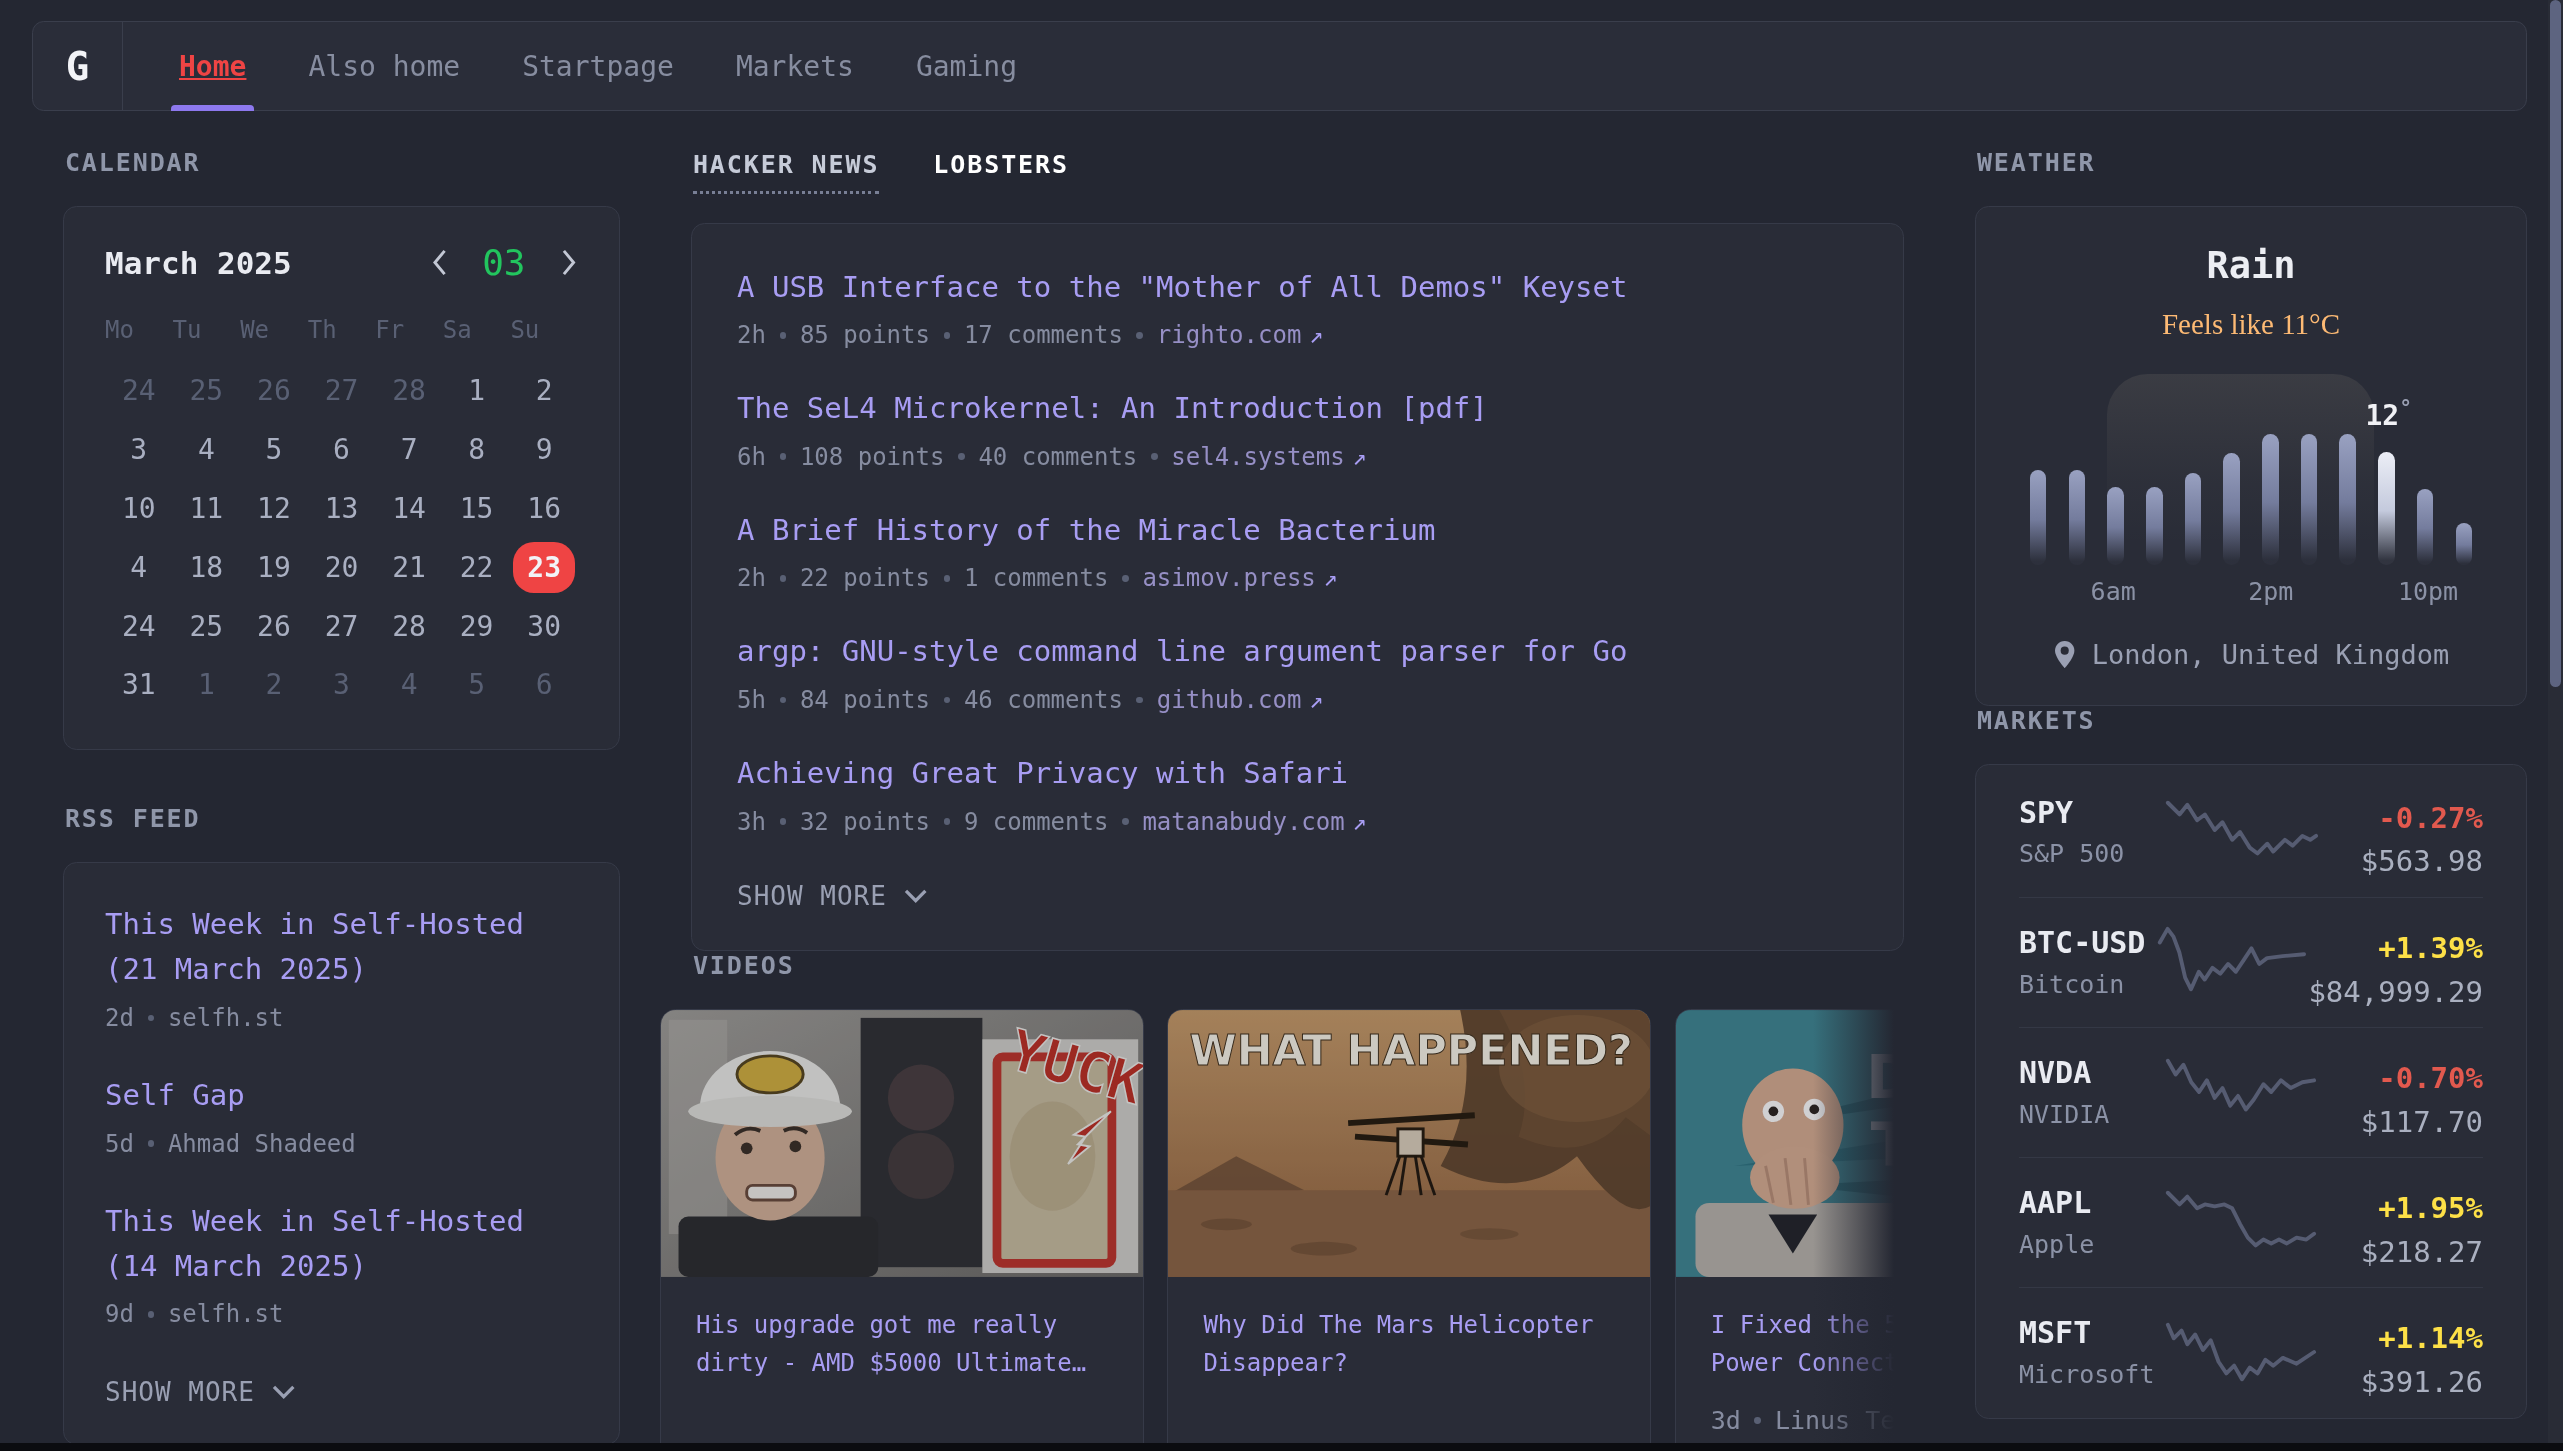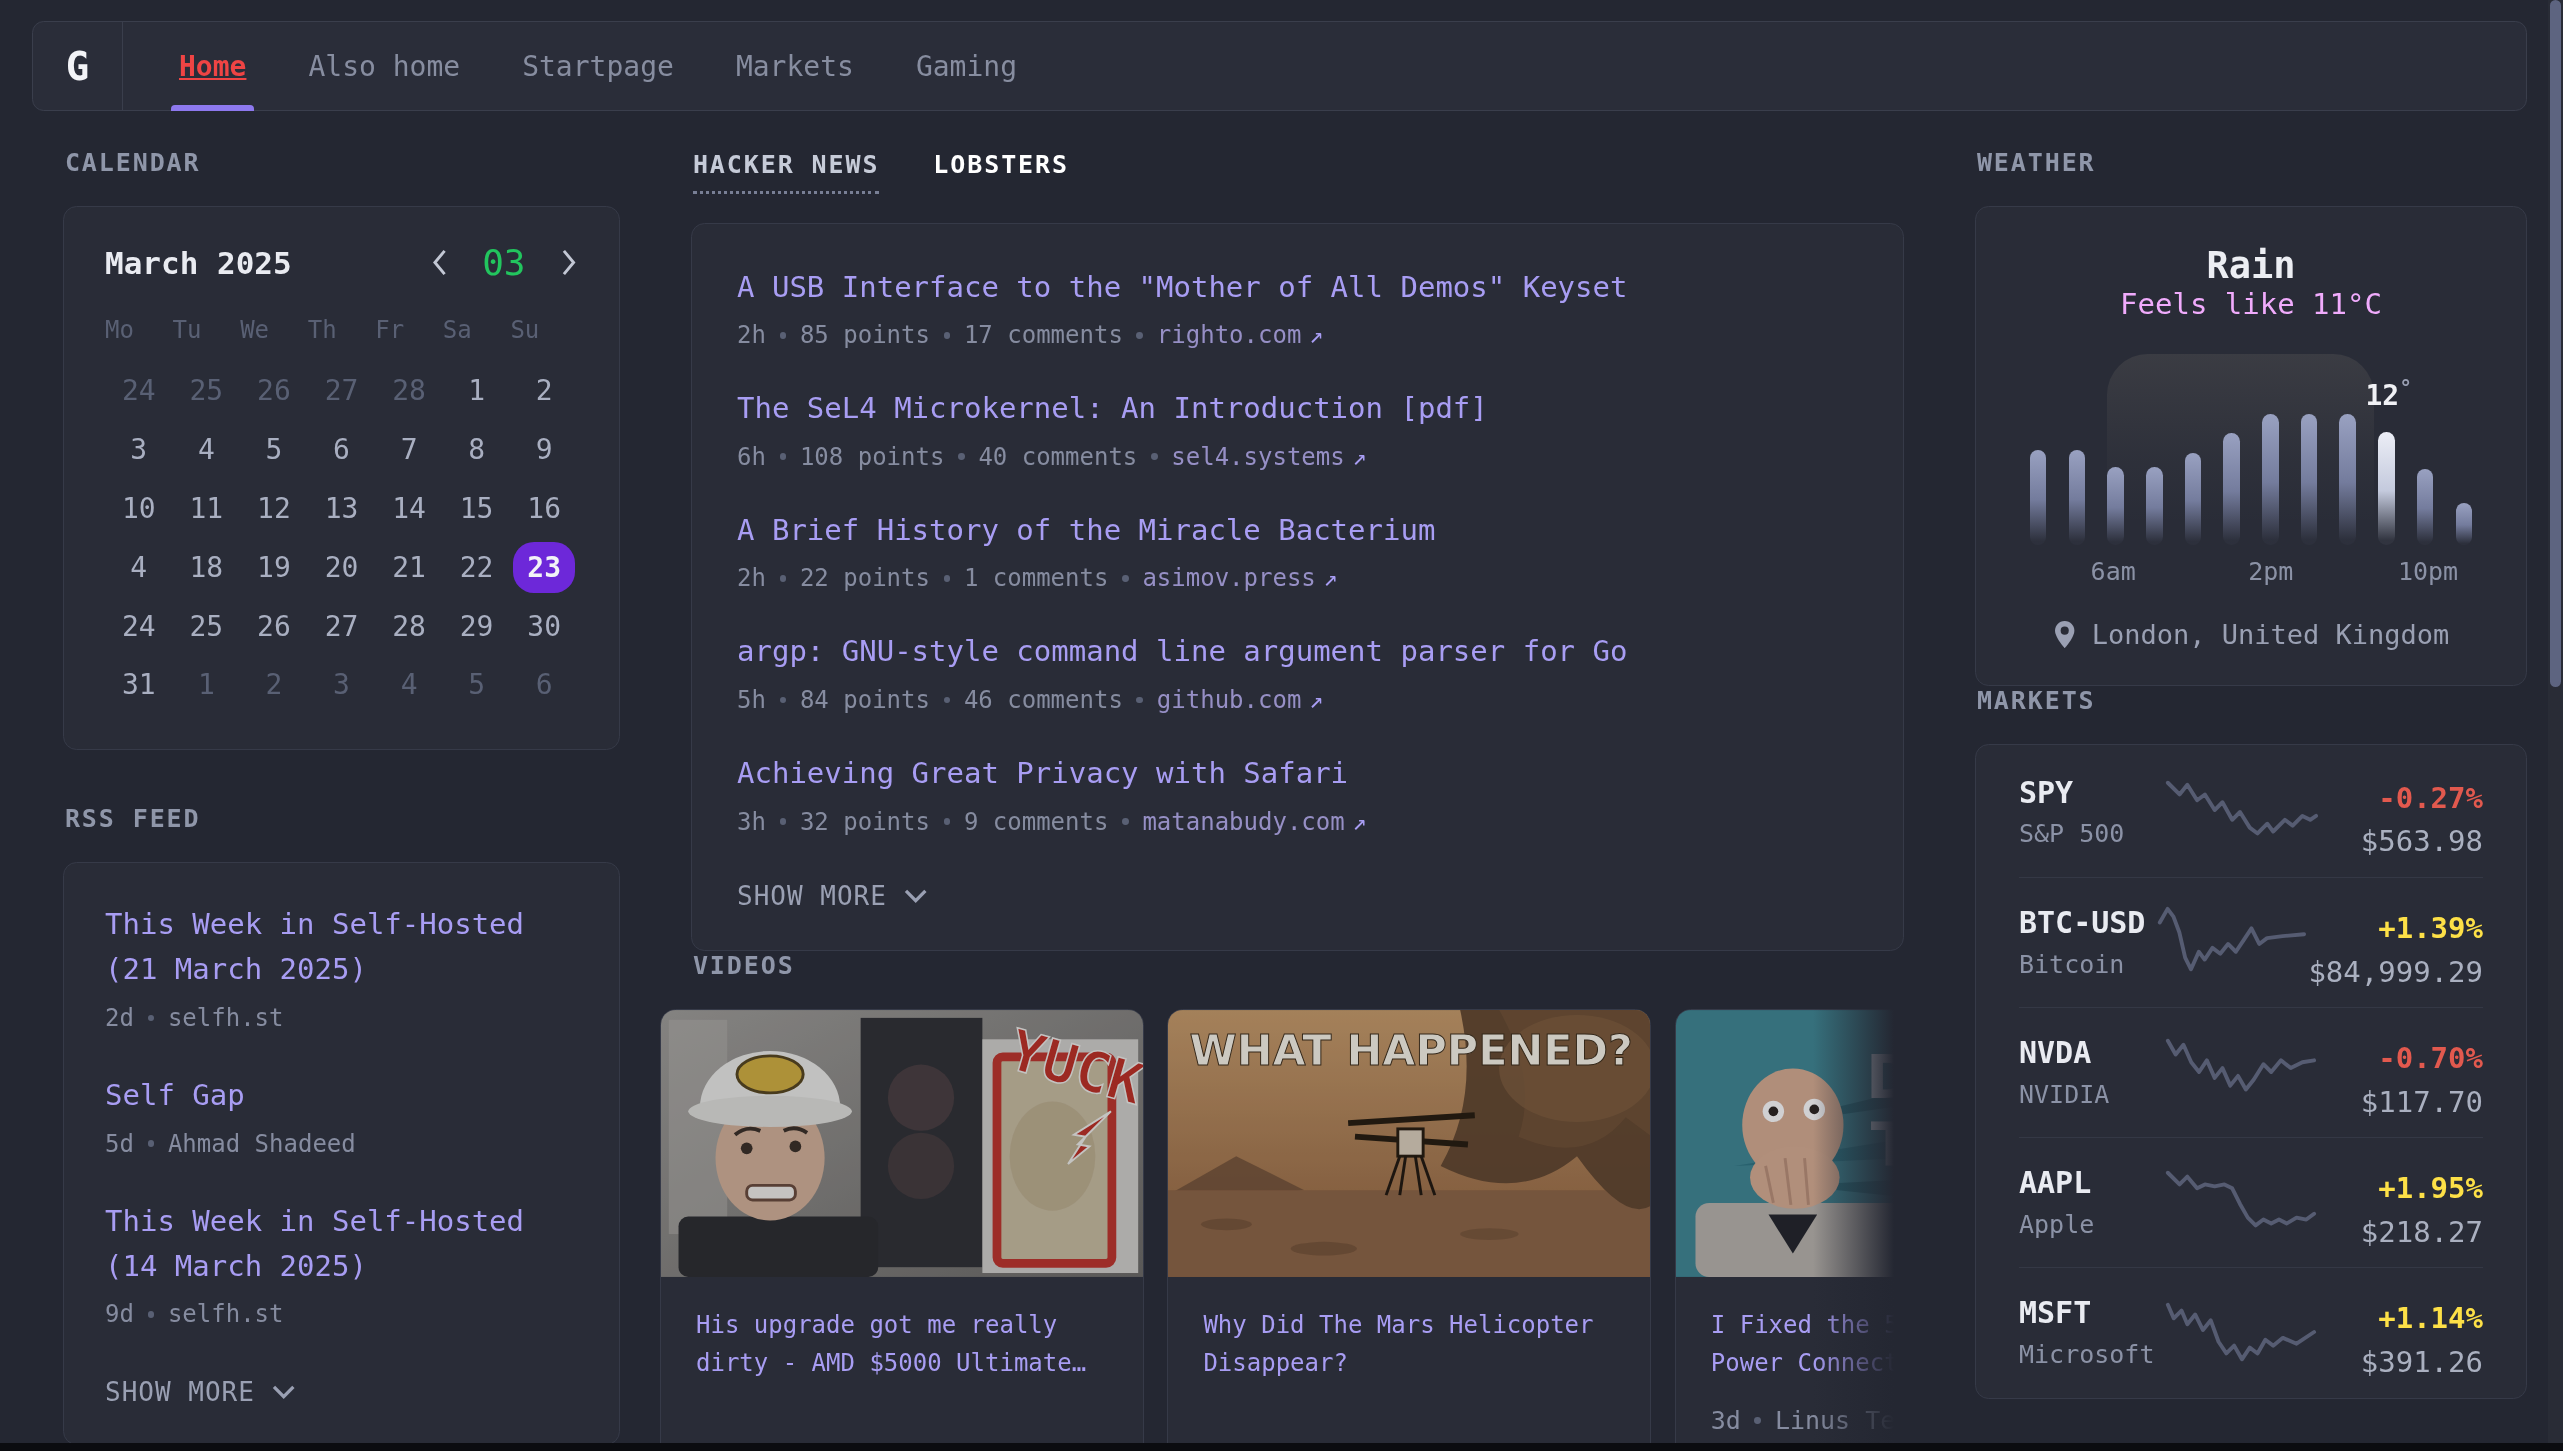--- a/index.html
+++ b/index.html
@@ -60,21 +60,21 @@
   .cal-grid {
     margin-top: 33px; display: grid; grid-template-columns: repeat(7, 1fr);
     row-gap: 7.8px; text-align: left;
   }
   .cal-wd { font-size: 24px; color: #596074; padding-bottom: 13.6px; }
   .cal-day {
     font-size: 28px; color: #a9afc1; height: 51px; width: 62px;
     display: grid; place-items: center; justify-self: center; cursor: pointer;
   }
   .cal-day.muted { color: #596074; }
-  .cal-day.selected { background: #6d28d9; border-radius: 21px; color: #f2f3f7; font-weight: bold; }
+  .cal-day.selected { background: #ef4444; border-radius: 21px; color: #f2f3f7; font-weight: bold; }
   
   .feed-card { margin-bottom: 0; padding: 39px 41px 37px; }
   .feed-item { display: block; }
   .feed-item + .feed-item { margin-top: 41px; }
   .feed-title { color: #a89df3; font-size: 29px; line-height: 1.55; display: block; text-decoration: none; cursor: pointer; }
   .feed-meta { margin-top: 11.7px; display: flex; align-items: center; gap: 13.6px; font-size: 24px; color: #868ca0; }
   .feed-card .show-more { margin-top: 49px; }
   .src { color: #968fc5; text-decoration: none; cursor: pointer; display: inline-flex; align-items: baseline; gap: 7.8px; }
   .ext { color: #a89df3; font-size: 23.4px; }
   
@@ -101,21 +101,21 @@
   .vtitle span { display: block; color: #a89df3; font-size: 24px; line-height: 1.6; }
   .vmeta { margin-top: 23.4px; display: flex; align-items: center; gap: 13.6px; font-size: 25px; color: #868ca0; }
   .fade-right {
     position: absolute; top: 0; right: 0; width: 92px; height: 100%;
     background: linear-gradient(90deg, rgba(36,39,50,0), #242732 88%);
     pointer-events: none; z-index: 2;
   }
   
   .weather-card { padding: 37px 39px 35px; text-align: center; }
   .w-cond { font-size: 37px; font-weight: bold; color: #eceef3; }
-  .w-feels { margin-top: 0; font-size: 29px; color: #f0abfc; }
+  .w-feels { margin-top: 21px; font-size: 29px; color: #fdba74; font-family: Liberation Serif, serif; }
   .w-chart {
     position: relative; height: 191px; margin-top: 33px;
     display: flex; align-items: flex-end; padding: 0 3.9px;
   }
   .day-rect {
     position: absolute; left: 19.5%; width: 56.5%; top: 0; height: 90%;
     border-radius: 41px 41px 0 0; pointer-events: none;
     background: linear-gradient(180deg, rgba(236,221,188,0.09), rgba(236,221,188,0.025) 62%, rgba(236,221,188,0));
   }
   .w-slot { flex: 1; display: flex; justify-content: center; position: relative; z-index: 1; }

